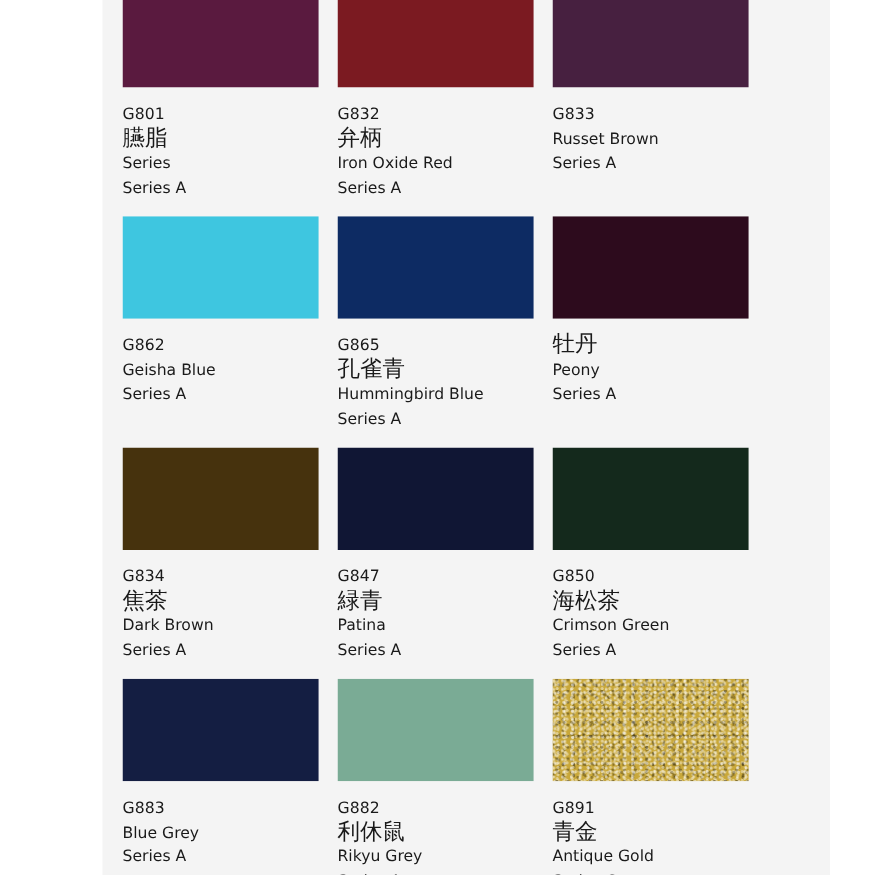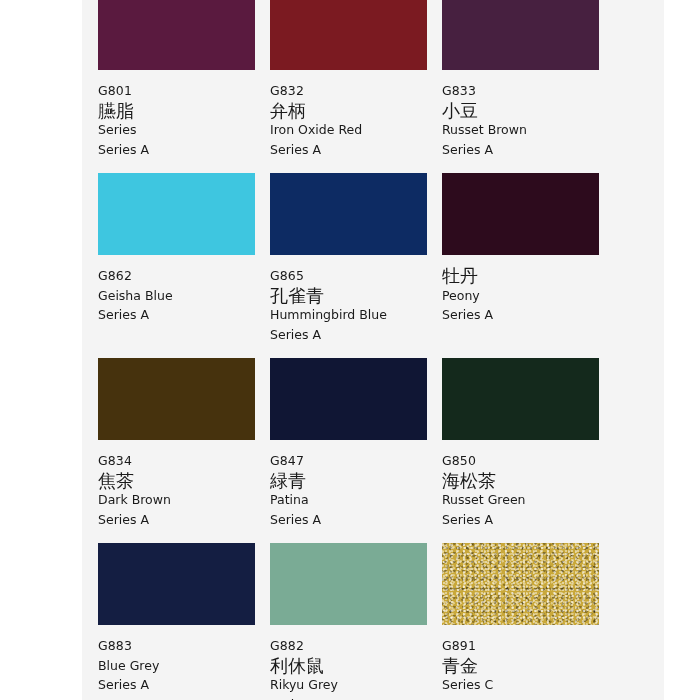--- a/index.html
+++ b/index.html
@@ -122,21 +122,20 @@
           <div class="swatch-line en">Iron Oxide Red</div>
           <div class="swatch-line series">Series A</div>
         </div>
       </div>
       <div class="swatch-cell">
         <div class="swatch-chip">
           <div class="chip-fill" style="background: rgb(71, 32, 64);"></div>
         </div>
         <div class="swatch-info">
           <div class="swatch-line code">G833</div>
-          <div class="swatch-line jp">小豆</div>
           <div class="swatch-line en">Russet Brown</div>
           <div class="swatch-line series">Series A</div>
         </div>
       </div>
       <div class="swatch-cell">
         <div class="swatch-chip">
           <div class="chip-fill" style="background: rgb(62, 198, 224);"></div>
         </div>
         <div class="swatch-info">
           <div class="swatch-line code">G862</div>
@@ -187,21 +186,21 @@
           <div class="swatch-line series">Series A</div>
         </div>
       </div>
       <div class="swatch-cell">
         <div class="swatch-chip">
           <div class="chip-fill" style="background: rgb(20, 41, 28);"></div>
         </div>
         <div class="swatch-info">
           <div class="swatch-line code">G850</div>
           <div class="swatch-line jp">海松茶</div>
-          <div class="swatch-line en">Russet Green</div>
+          <div class="swatch-line en">Crimson Green</div>
           <div class="swatch-line series">Series A</div>
         </div>
       </div>
       <div class="swatch-cell">
         <div class="swatch-chip">
           <div class="chip-fill" style="background: rgb(20, 30, 66);"></div>
         </div>
         <div class="swatch-info">
           <div class="swatch-line code">G883</div>
           <div class="swatch-line en">Blue Grey</div>
@@ -220,17 +219,18 @@
         </div>
       </div>
       <div class="swatch-cell">
         <div class="swatch-chip metallic">
           <div class="chip-fill" style="background: rgb(201, 168, 58);"></div>
           <div class="chip-grain"></div>
         </div>
         <div class="swatch-info">
           <div class="swatch-line code">G891</div>
           <div class="swatch-line jp">青金</div>
+          <div class="swatch-line en">Antique Gold</div>
           <div class="swatch-line series">Series C</div>
         </div>
       </div>
     </div>
 </div>
 
 </body></html>

